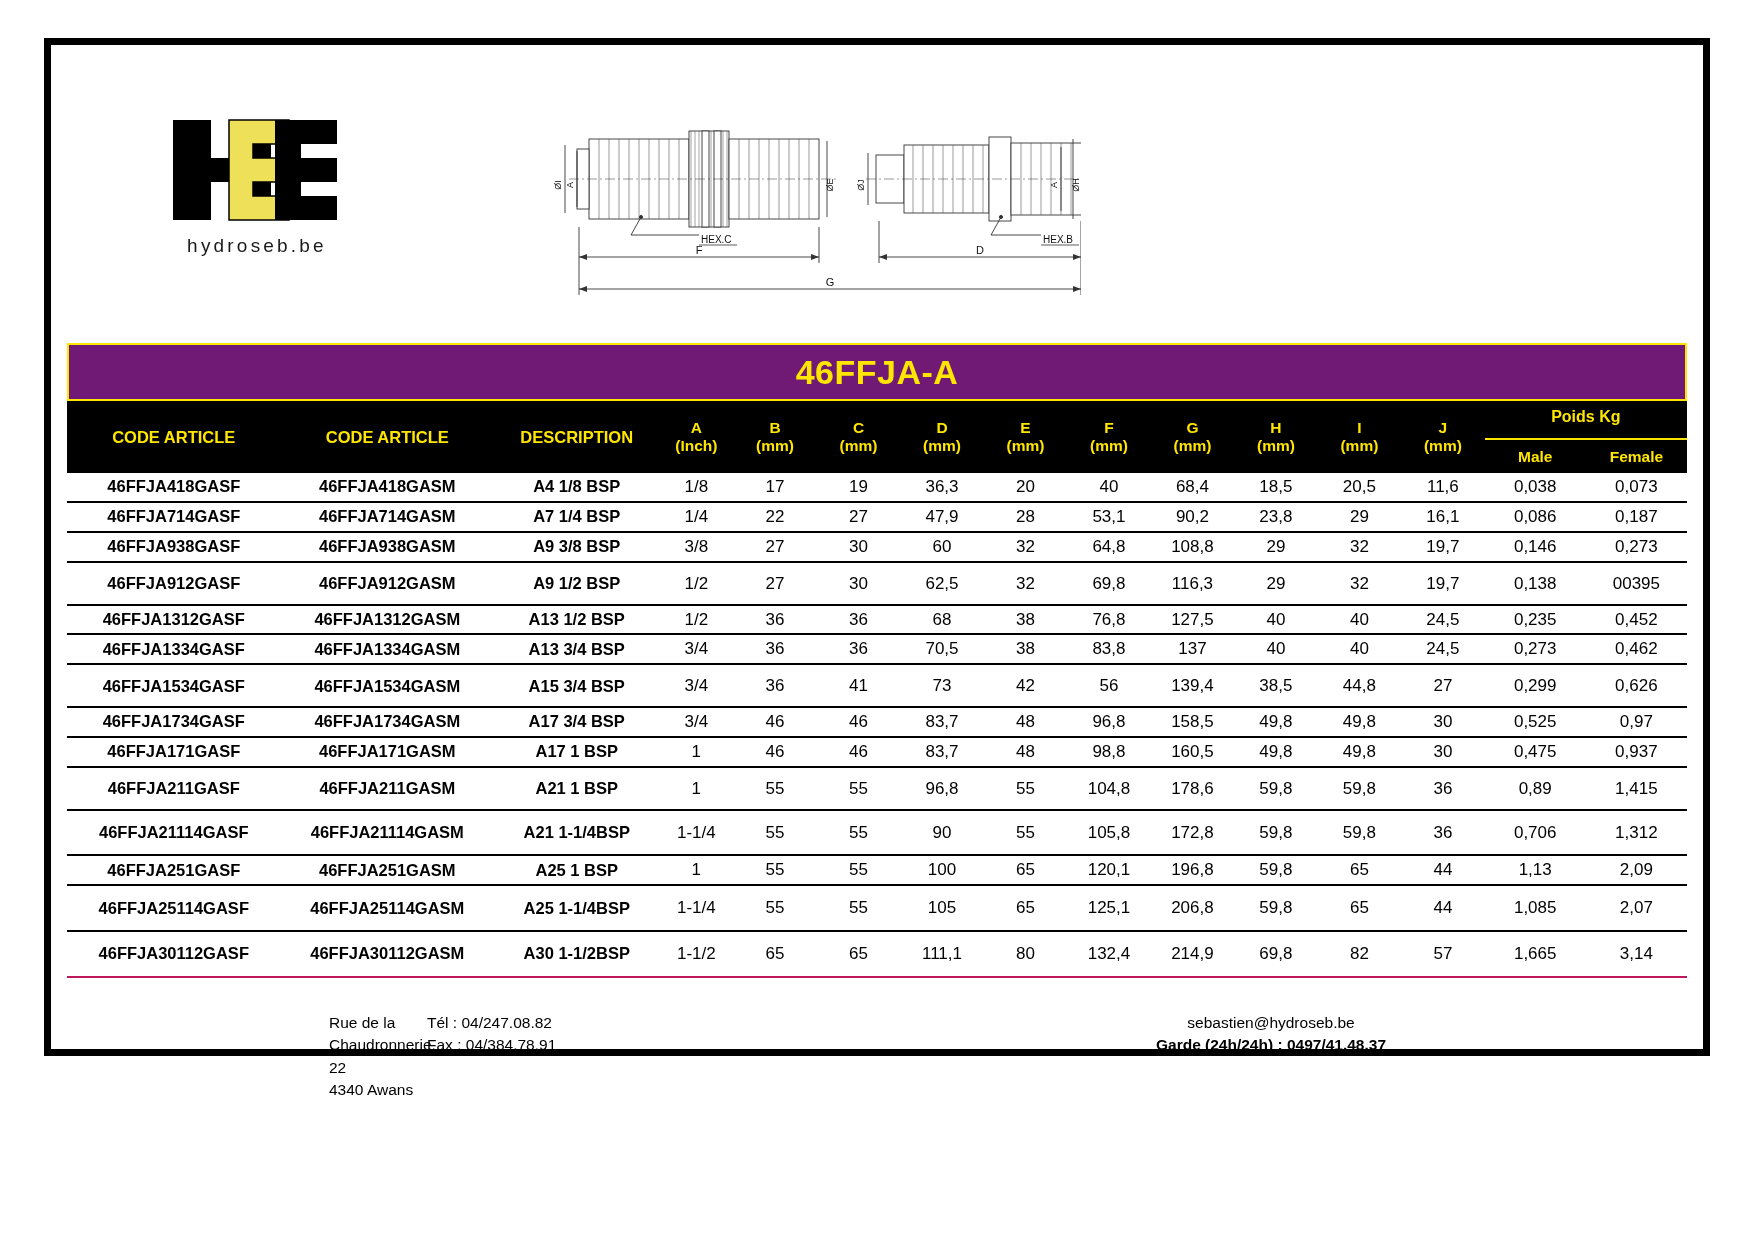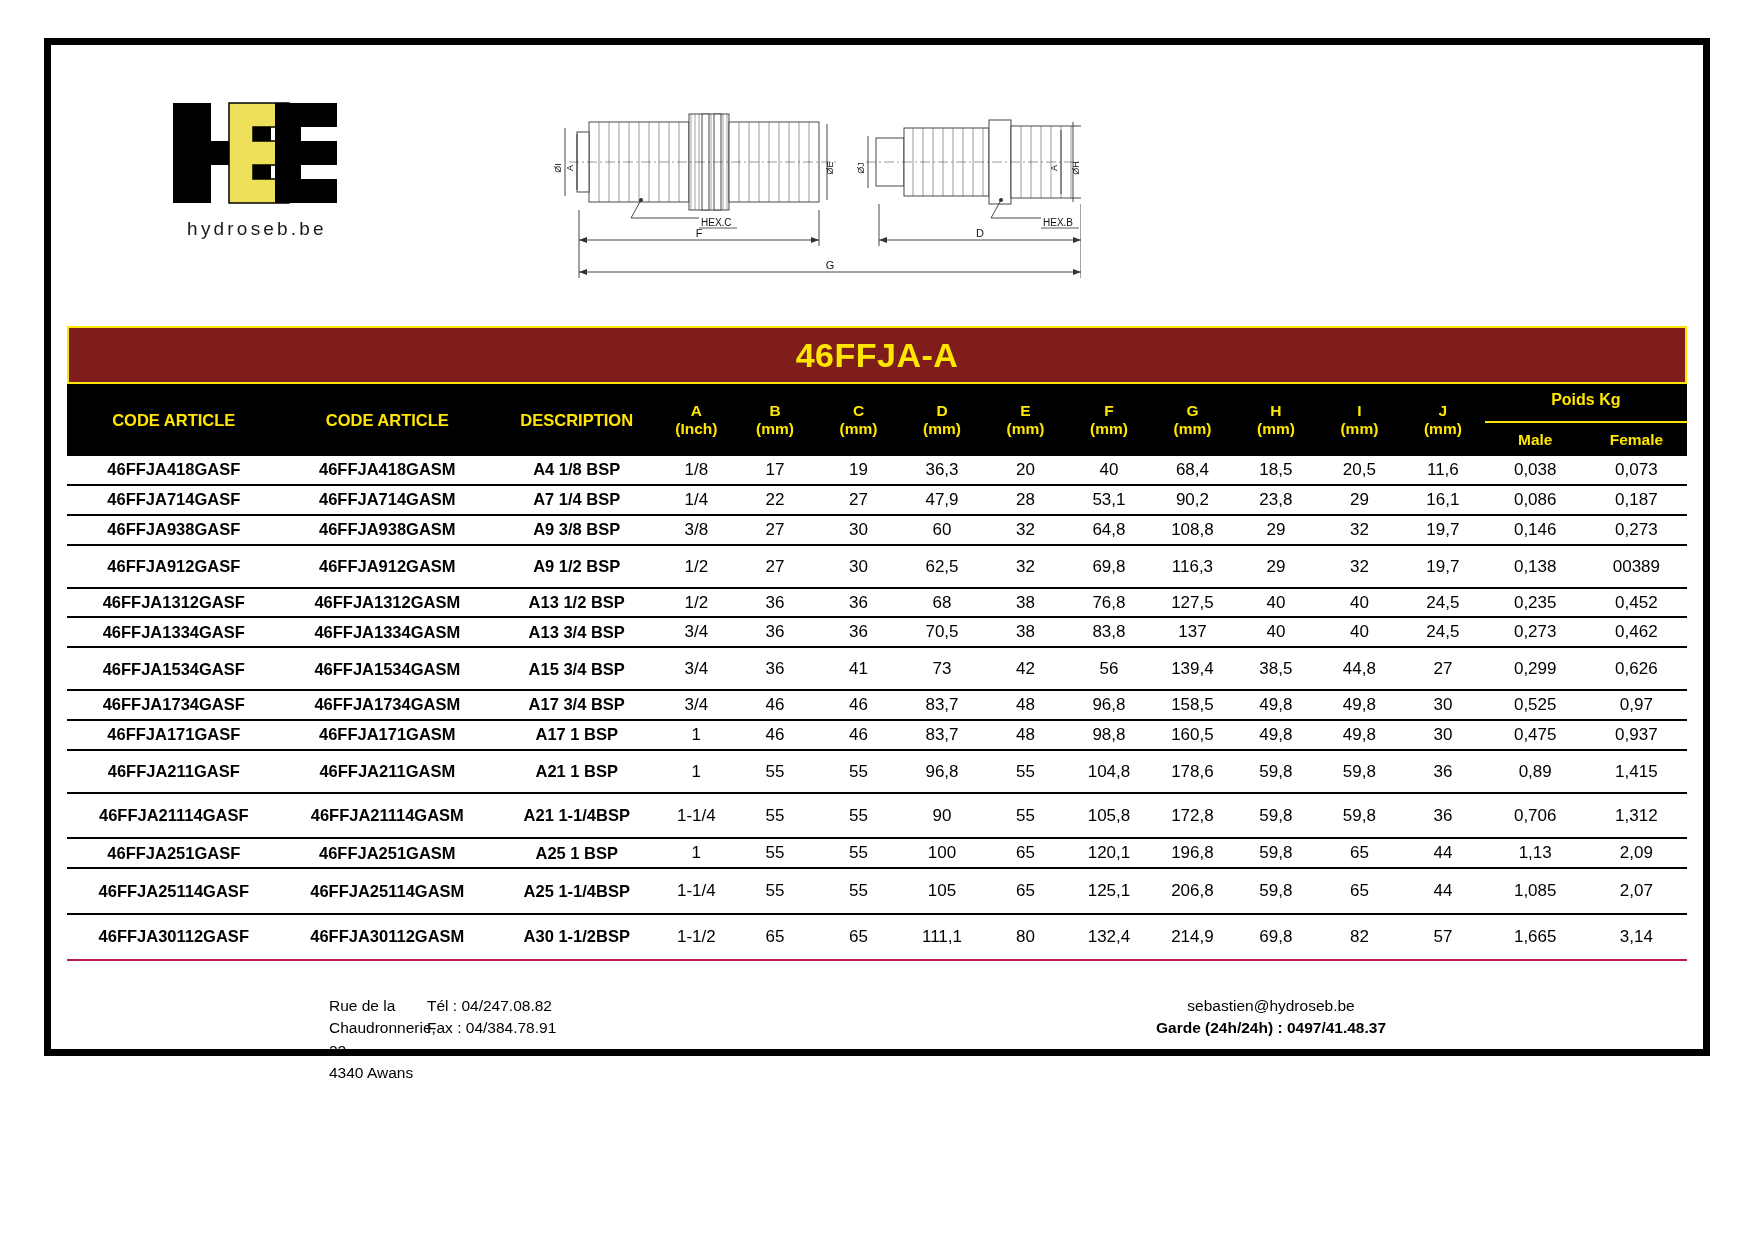--- a/index.html
+++ b/index.html
@@ -18,21 +18,21 @@
   
   .frame {
     position: absolute;
     left: 44px; top: 38px;
     width: 1666px; height: 1018px;
     border: 7px solid #000;
     background: #ffffff;
   }
   .inner {
     position: absolute;
-    left: 51px; top: 42px;
+    left: 51px; top: 59px;
     width: 1652px; height: 1004px;
     padding: 0;
   }
 
   
   .top-area {
     position: relative;
     height: 270px;
   }
   .logo-wrap {
@@ -55,21 +55,21 @@
     position: absolute;
     left: 470px; top: 58px;
     width: 560px; height: 195px;
   }
 
   
   .title-bar {
     position: relative;
     margin: 14px 16px 0 16px;
     height: 58px;
-    background: #7f1d1d;
+    background: #701a75;
     border: 2px solid #ffe600;
     display: flex;
     align-items: center;
     justify-content: center;
   }
   .title-bar .title {
     color: #ffe600;
     font-size: 34px;
     font-weight: bold;
     letter-spacing: 0.5px;
@@ -444,21 +444,21 @@
             <td>27</td>
             <td>30</td>
             <td>62,5</td>
             <td>32</td>
             <td>69,8</td>
             <td>116,3</td>
             <td>29</td>
             <td>32</td>
             <td>19,7</td>
             <td>0,138</td>
-            <td>00389</td>
+            <td>00395</td>
           </tr>
           <tr>
             <td class="code">46FFJA1312GASF</td>
             <td class="code">46FFJA1312GASM</td>
             <td class="desc">A13 1/2 BSP</td>
             <td>1/2</td>
             <td>36</td>
             <td>36</td>
             <td>68</td>
             <td>38</td>

